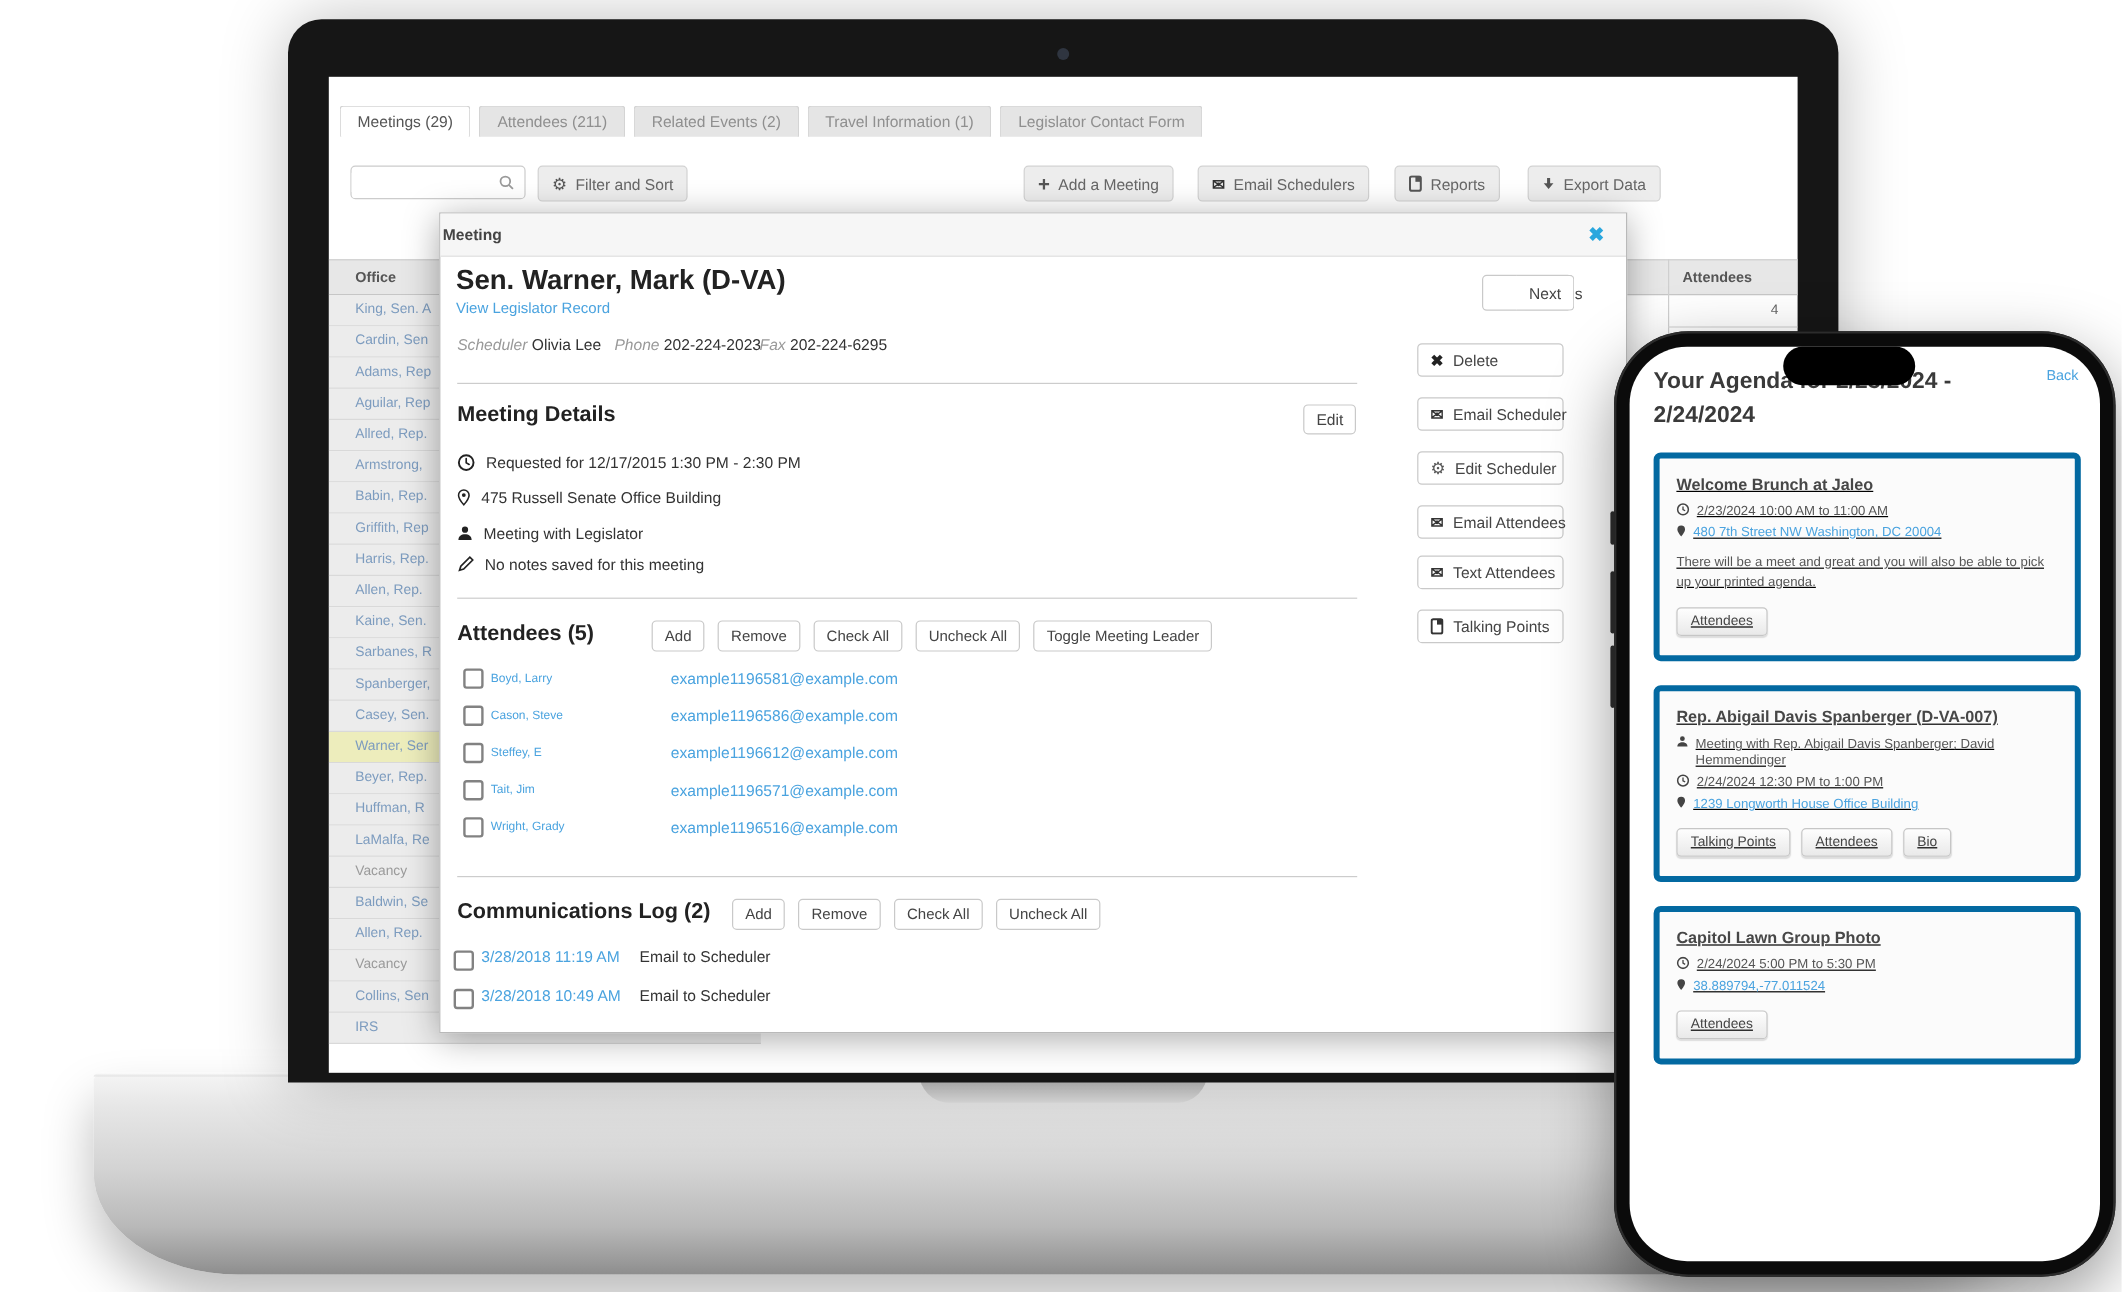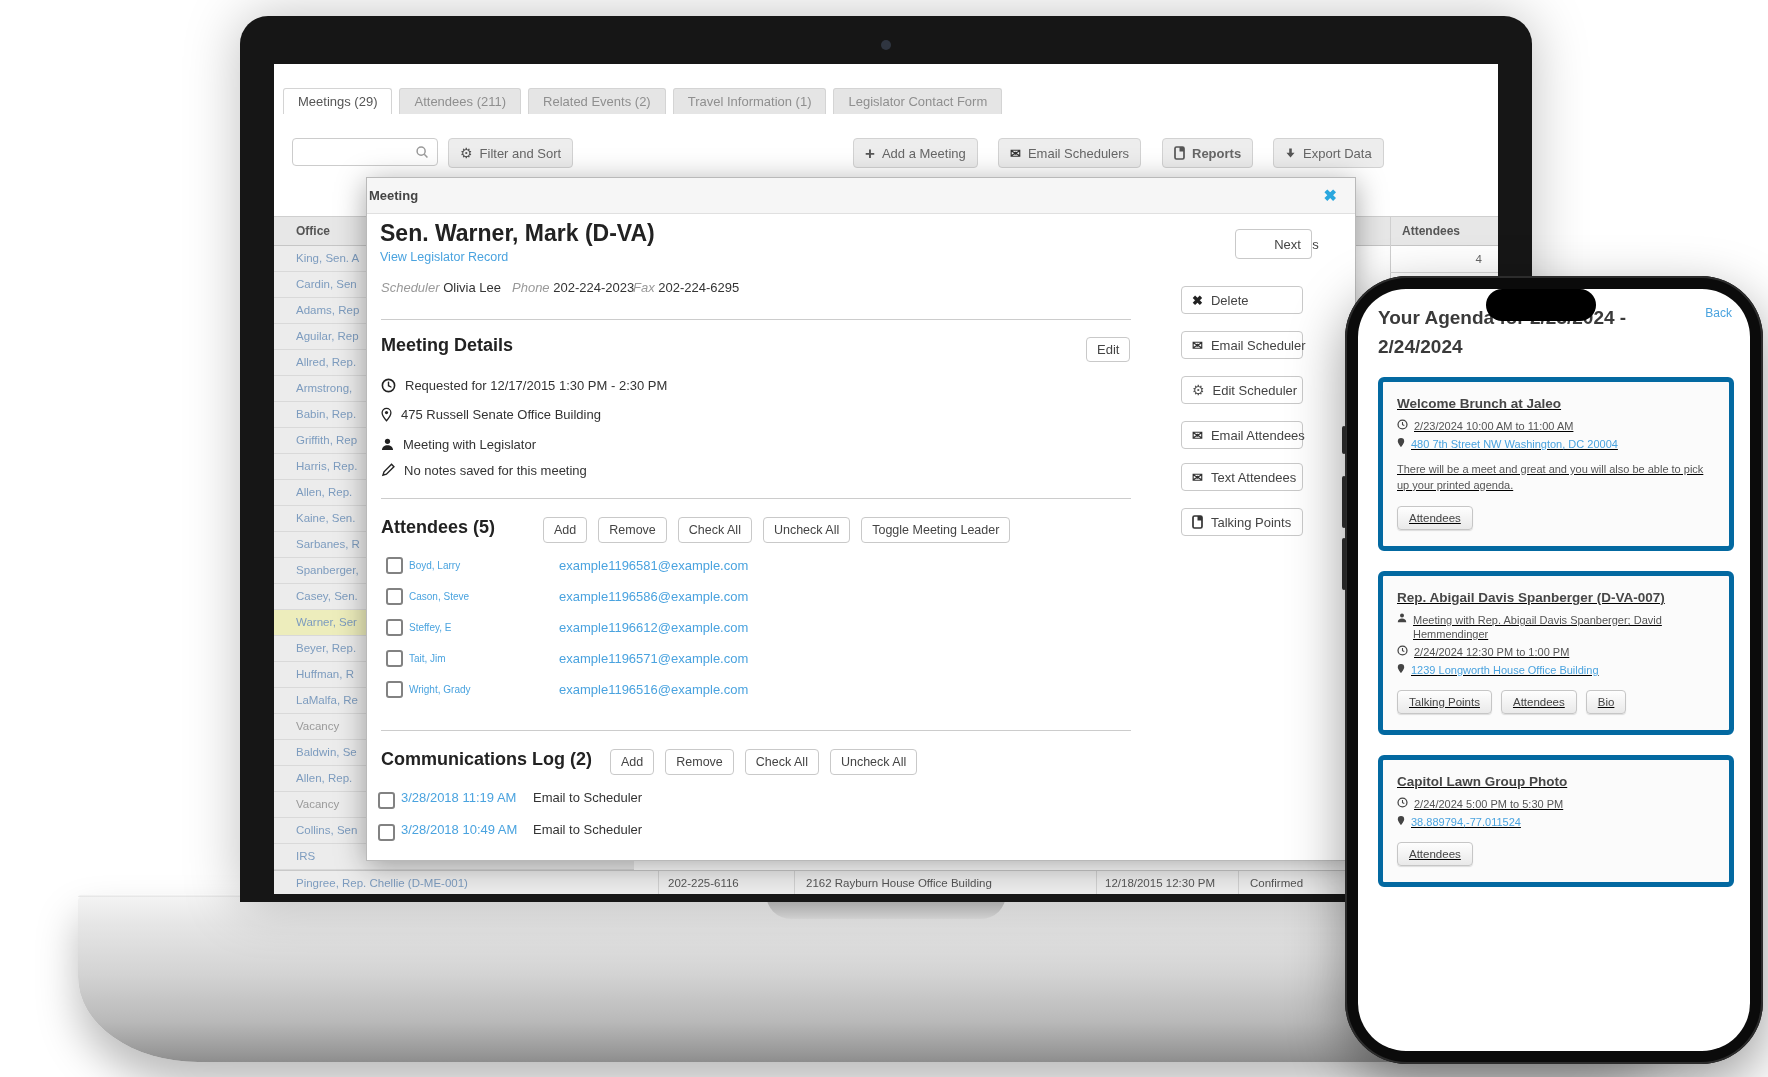--- a/index.html
+++ b/index.html
@@ -155,21 +155,21 @@
       <span>Filter and Sort</span>
     </button>
     <button class="btn tbtn" style="left:579px;top:74px;">
       <span class="ico" style="font-weight:bold;font-size:17px;color:#555;">+</span>
       <span>Add a Meeting</span>
     </button>
     <button class="btn tbtn" style="left:724px;top:74px;">
       <span class="ico env">✉</span>
       <span>Email Schedulers</span>
     </button>
-    <button class="btn tbtn" style="left:888px;top:74px;font-weight:bold;">
+    <button class="btn tbtn" style="left:888px;top:74px;">
       <span class="ico">
         <svg width="11" height="14" viewBox="0 0 11 14">
             <rect x="1" y="1" width="9" height="12" rx="1.5" fill="none" stroke="#555" stroke-width="1.7"></rect>
             <rect x="5.5" y="1" width="4.5" height="4.5" fill="#555"></rect>
           </svg>
       </span>
       <span>Reports</span>
     </button>
     <button class="btn tbtn" style="left:999px;top:74px;">
       <span class="ico">
@@ -279,31 +279,20 @@
 
         <div class="office-row">
           <span>Collins, Sen</span>
         </div>
 
         <div class="office-row">
           <span>IRS</span>
         </div>
       </div>
 
-    <div class="bottom-row">
-      <span class="link" style="left:22px;">Pingree, Rep. Chellie (D-ME-001)</span>
-      <i style="left:384px;"></i>
-      <span style="left:394px;">202-225-6116</span>
-      <i style="left:520px;"></i>
-      <span style="left:532px;">2162 Rayburn House Office Building</span>
-      <i style="left:822px;"></i>
-      <span style="left:831px;">12/18/2015 12:30 PM</span>
-      <i style="left:964px;"></i>
-      <span style="left:976px;">Confirmed</span>
-    </div>
 
     <div class="modal">
       <div class="m-head">
         <span class="m-title">Meeting</span>
         <span class="m-close">✖</span>
       </div>
 
       <div class="leg-title">Sen. Warner, Mark (D-VA)</div>
       <a class="link view-rec">View Legislator Record</a>
 

